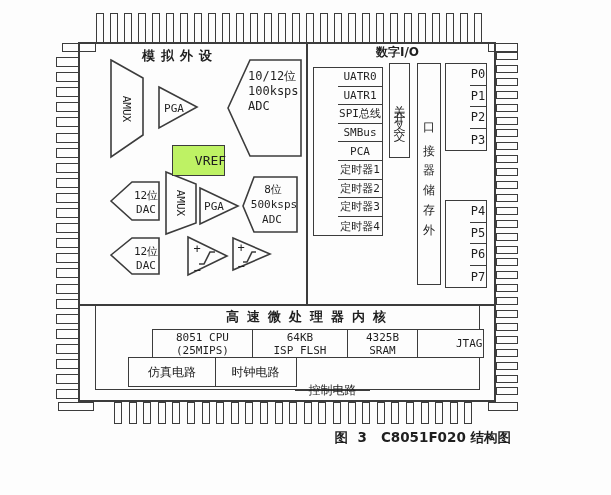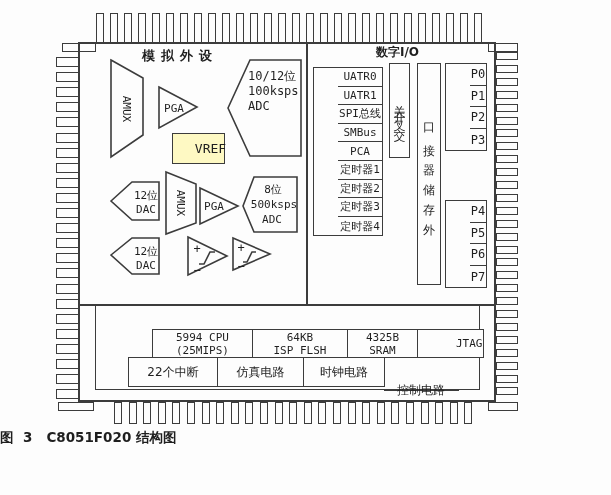--- a/index.html
+++ b/index.html
@@ -3,36 +3,36 @@
 <meta charset="utf-8">
 <style>
   html,body{margin:0;padding:0;background:#fdfdfd;}
   .stage{position:relative;width:611px;height:495px;background:#fdfdfd;overflow:hidden;
          font-family:"DejaVu Sans",sans-serif;color:#1f1f1f;}
   .abs{position:absolute;box-sizing:border-box;}
   .mono{font-family:"DejaVu Sans Mono","Liberation Mono",monospace;padding-left:24px;}
   .pin{position:absolute;box-sizing:border-box;border:1.4px solid #3c3c3c;background:#fdfdfd;}
   .chip-body{border:2px solid #3c3c3c;background:transparent;}
   .hline,.vline{background:#3c3c3c;}
-  .box{border:1.5px solid #3c3c3c;background:#fef9c3;display:flex;align-items:center;justify-content:center;}
+  .box{border:1.5px solid #3c3c3c;background:#bef264;display:flex;align-items:center;justify-content:center;margin-top:12px;}
   .stack{border:1.4px solid #3c3c3c;background:#fdfdfd;}
   .stack .row{box-sizing:border-box;border-bottom:1.4px solid #3c3c3c;display:flex;align-items:center;justify-content:center;}
   .stack .row:last-child{border-bottom:none;}
   .prow{height:18.6px;font-size:11px;}
   .portrow{height:21.6px;font-size:12px;}
   .vbox{border:1.5px solid #3c3c3c;background:#fdfdfd;display:flex;align-items:center;justify-content:center;}
   .vtext{writing-mode:vertical-rl;text-orientation:upright;font-size:12px;line-height:1;}
   .sect-title{font-size:13px;text-align:center;white-space:nowrap;font-weight:bold;}
   .corerow{display:flex;}
   .corecell{box-sizing:border-box;border:1.5px solid #3c3c3c;margin-left:-1.5px;background:#fdfdfd;
             display:flex;flex-direction:column;align-items:center;justify-content:center;
             text-align:center;font-size:11px;line-height:13px;}
   .corecell:first-child{margin-left:0;}
   .corecell.r2{font-size:12px;}
-  .caption-cn{width:511px;text-align:left;font-size:13.5px;font-weight:bold;white-space:pre;}
+  .caption-cn{width:511px;text-align:right;font-size:13.5px;font-weight:bold;white-space:pre;}
   .caption-en{width:611px;text-align:center;font-size:15px;font-family:"Liberation Serif","DejaVu Serif",serif;white-space:pre;}
   svg text{fill:#1f1f1f;}
 </style>
 </head>
 <body>
 
 <div class="stage">
 
   <div id="pins">
       <div class="pin" style="left: 96px; top: 13px; width: 8px; height: 30px;"></div>
@@ -219,41 +219,41 @@
   </div>
 
   <div class="abs stack mono" style="left:445px;top:200px;width:42px;">
     <div class="row portrow">P4</div>
     <div class="row portrow">P5</div>
     <div class="row portrow">P6</div>
     <div class="row portrow">P7</div>
   </div>
 
   <div class="abs" style="left:95px;top:305px;width:385px;height:85px;border:1.5px solid #3c3c3c;"></div>
+  <div class="abs sect-title" style="left:180px;top:308px;width:260px;letter-spacing:8px;">高速微处理器内核</div>
 
   <div class="abs corerow mono" style="left:128px;top:329px;height:29px;">
     <div class="corecell" style="width:101px;">
-      <span>5994 CPU</span>
+      <span>8051 CPU</span>
       <span>(25MIPS)</span>
     </div>
     <div class="corecell" style="width:97px;">
       <span>64KB</span>
       <span>ISP FLSH</span>
     </div>
     <div class="corecell" style="width:71px;">
       <span>4325B</span>
       <span>SRAM</span>
     </div>
     <div class="corecell" style="width:67px;align-items:flex-end;">
       <span>JTAG</span>
     </div>
   </div>
 
   <div class="abs corerow" style="left:128px;top:357px;height:30px;">
-    <div class="corecell r2" style="width:90px;">22个中断</div>
     <div class="corecell r2" style="width:88px;">仿真电路</div>
     <div class="corecell r2" style="width:82px;">时钟电路</div>
     <div class="corecell r2" style="width:75px;margin-top:32px;">控制电路</div>
   </div>
 
   <div class="abs caption-cn" style="left:0;top:429px;">图  3   C8051F020 结构图</div>
 
 </div>
 
 </body></html>

